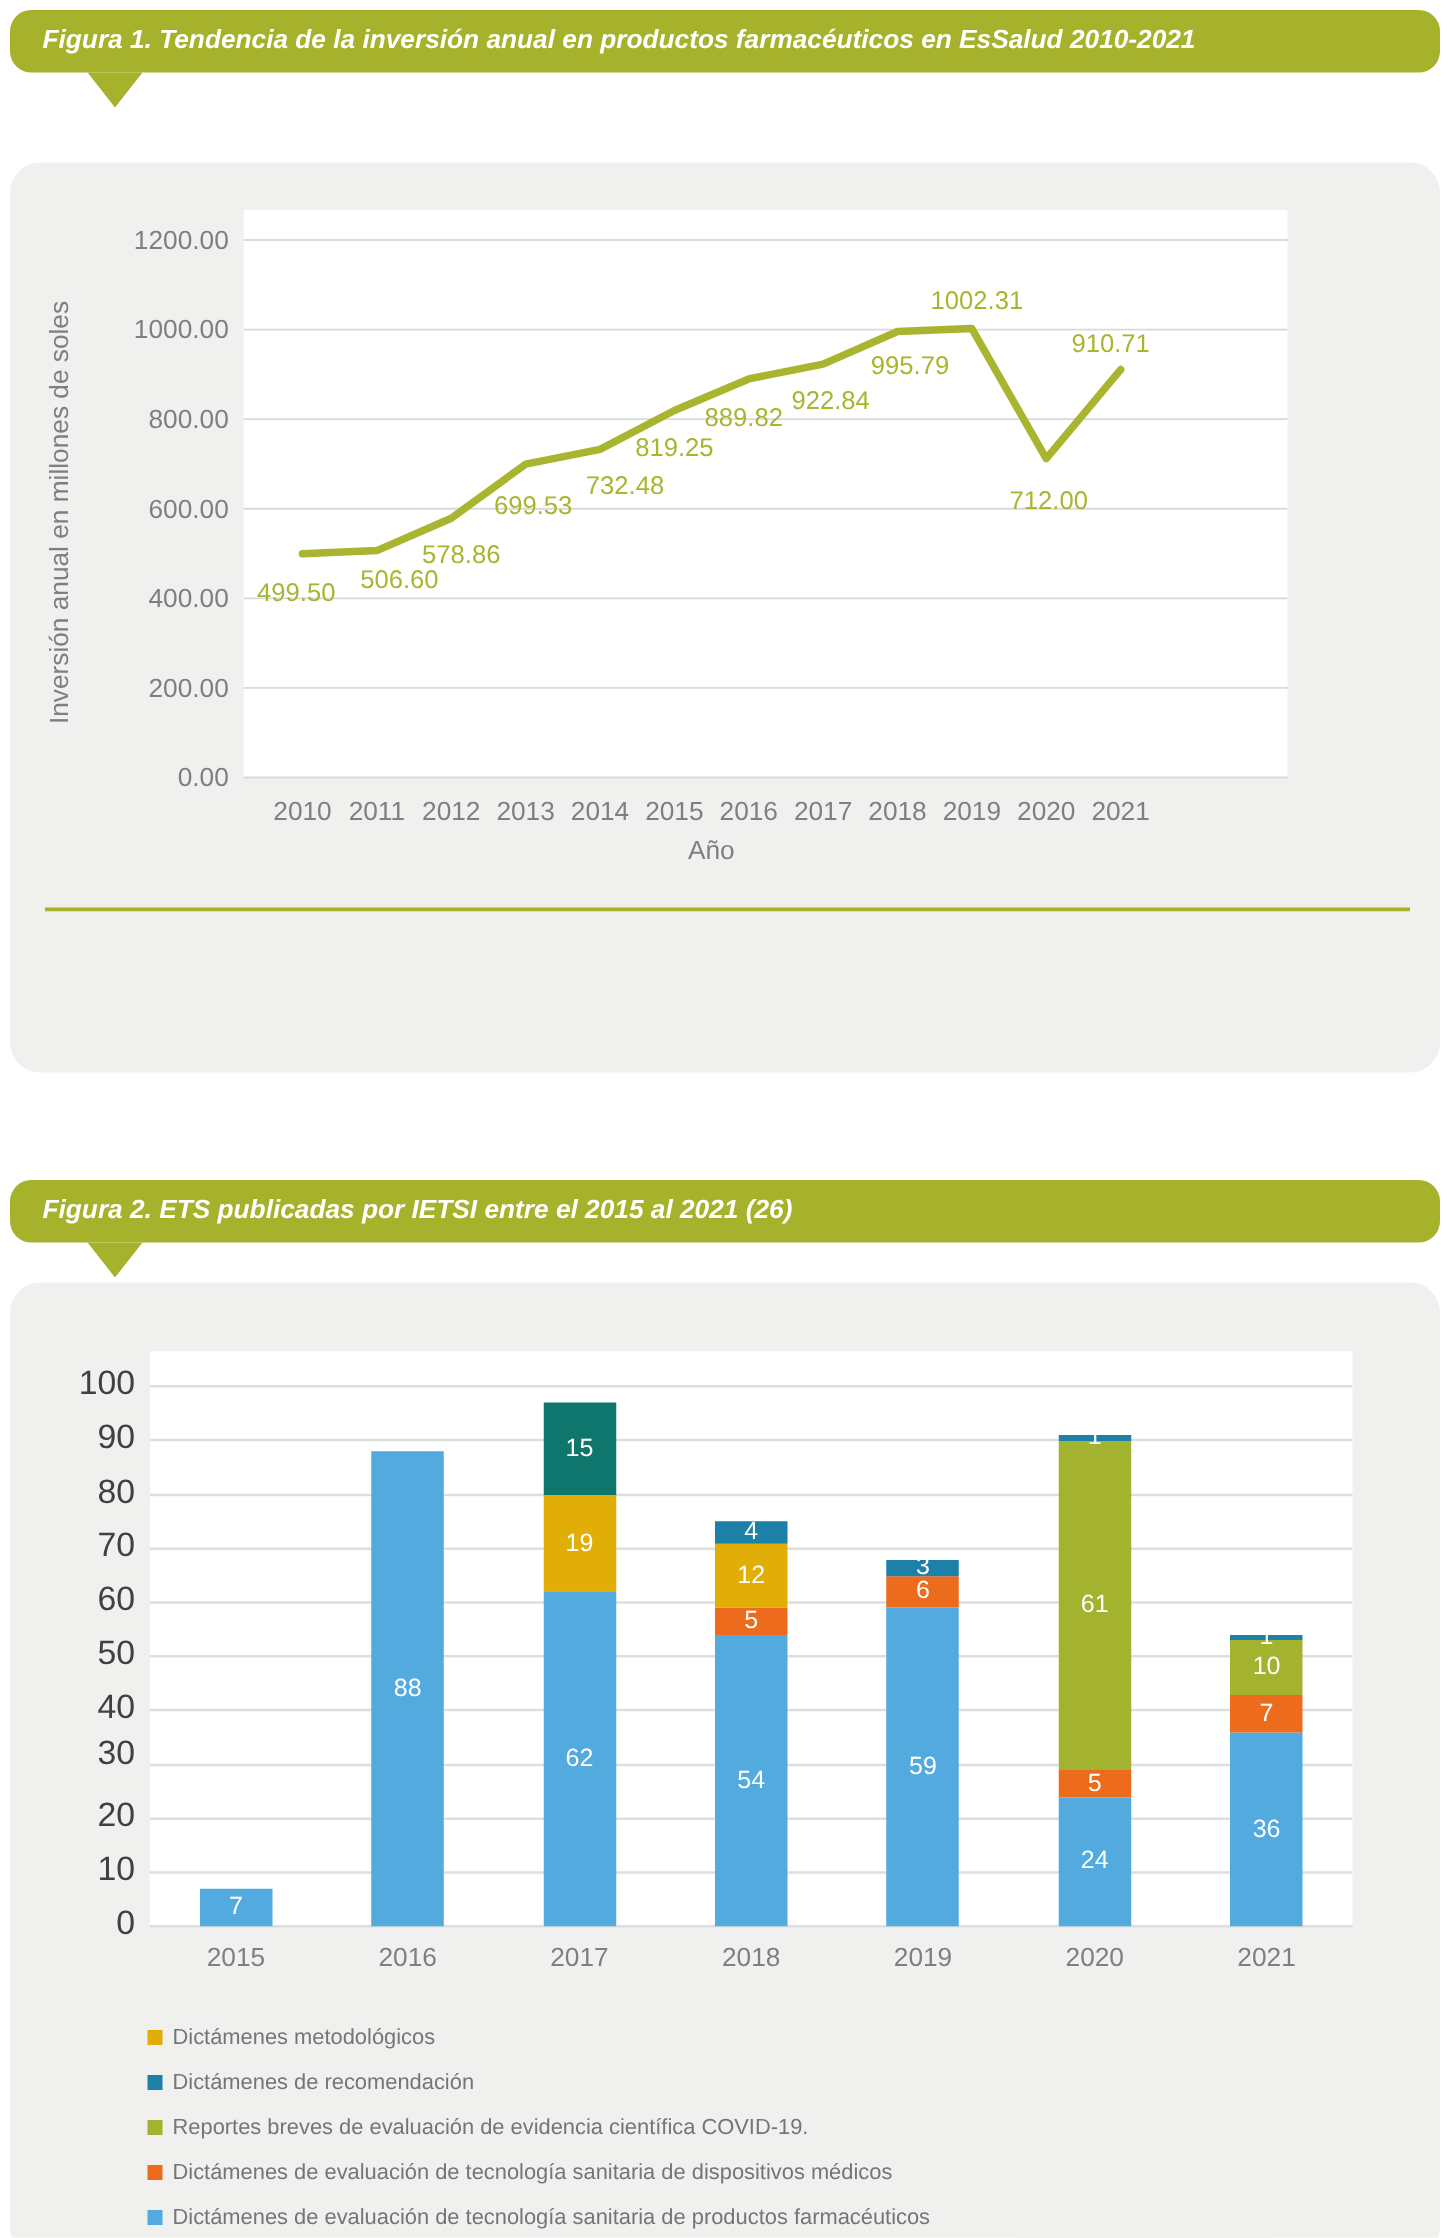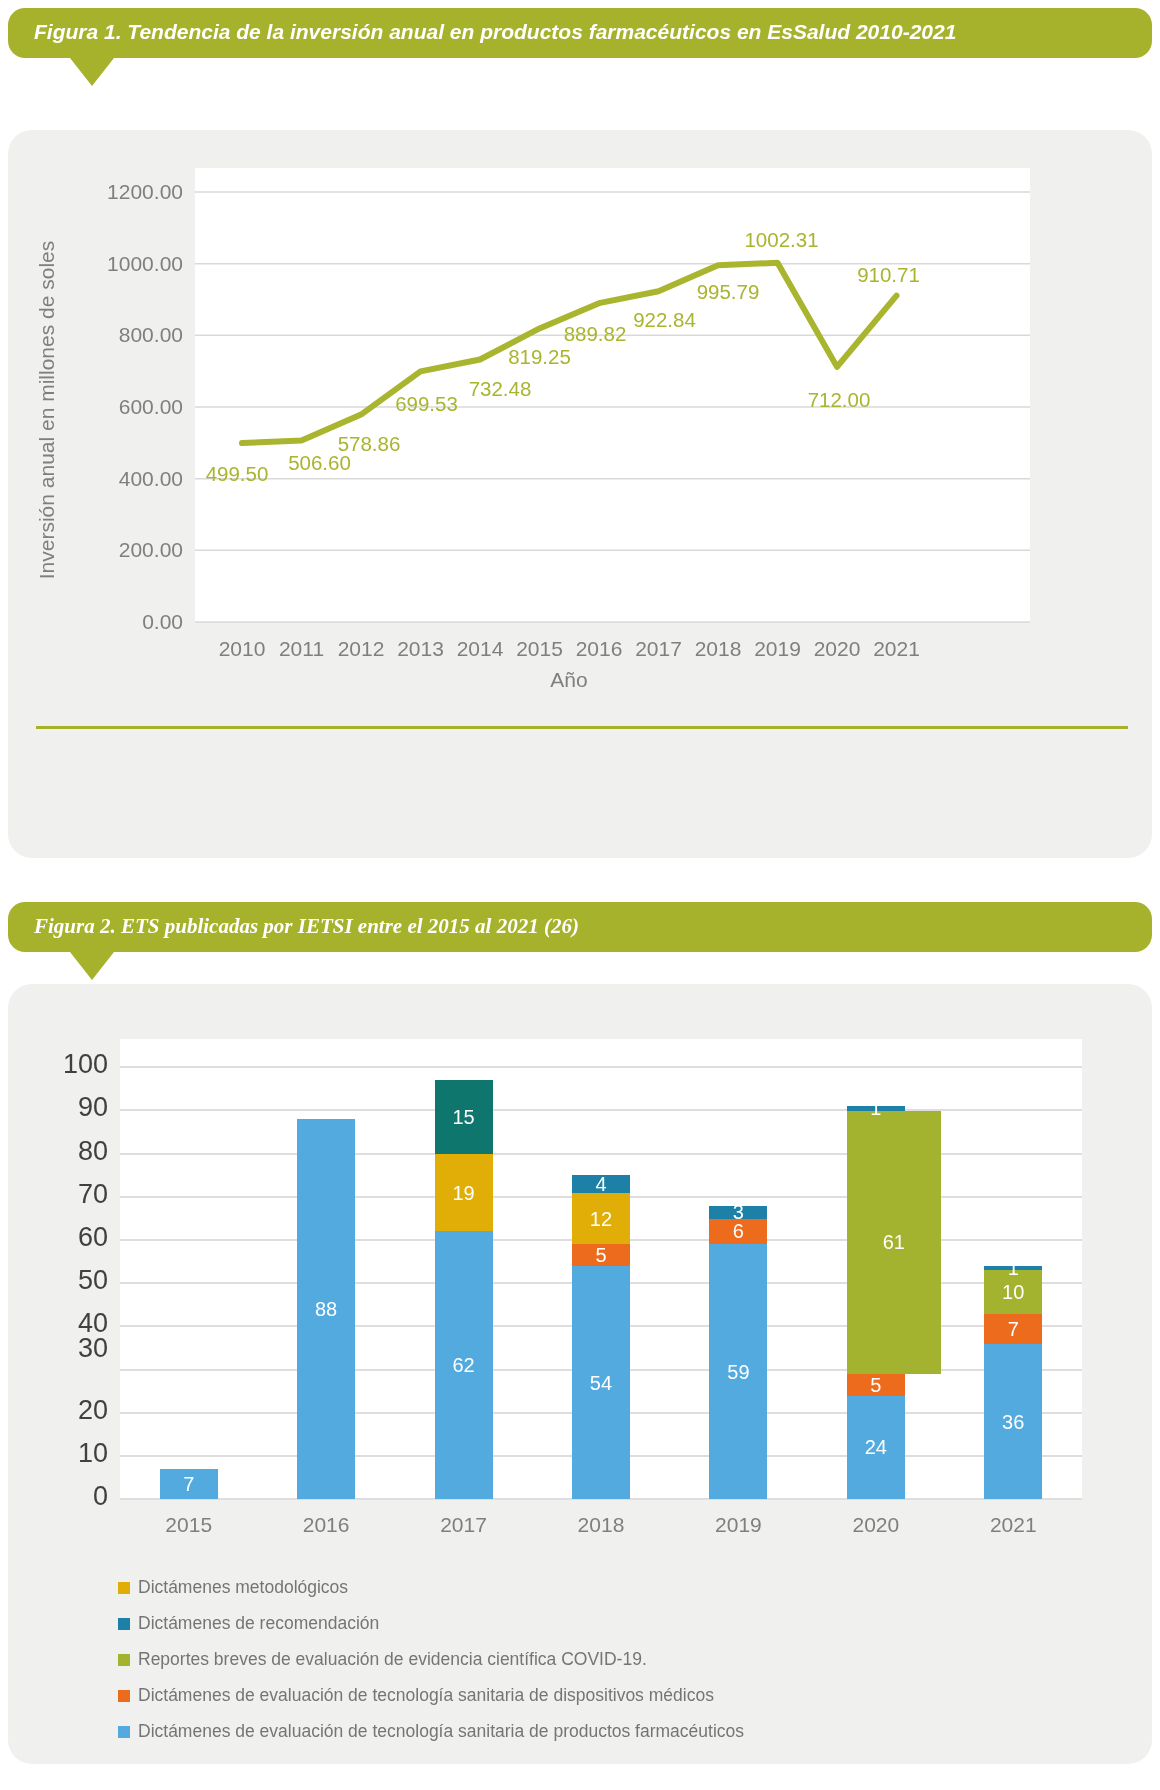--- a/index.html
+++ b/index.html
@@ -6,21 +6,21 @@
   body{
     width:1160px;height:1790px;background:#ffffff;
     font-family:"Liberation Sans", sans-serif;
     position:relative;overflow:hidden;
   }
   .banner{
     margin:8px 8px 0 8px;background:#a6b22c;border-radius:17px;
     padding:12px 26px 14px 26px;color:#ffffff;font-style:italic;
     font-weight:bold;font-size:21px;line-height:1.15;
   }
-  .banner2{margin-top:44px;font-family:Liberation Serif, serif;}
+  .banner2{margin-top:86px;}
   .tail{
     width:0;height:0;border-left:22px solid transparent;
     border-right:22px solid transparent;border-top:28px solid #a6b22c;
     margin-left:70px;
   }
   .panel{
     margin:4px 8px 0 8px;background:#f0f0ee;border-radius:24px;
     box-sizing:border-box;
   }
   .panel1{height:728px;padding:0 20px;}
@@ -118,21 +118,21 @@
 <div class="panel panel2">
   <div class="chart2-wrap">
     <div id="plot2" class="plot2">
         <div class="gridline2" style="bottom: -1px;"></div>
         <div class="ytick2" style="bottom: -13px;">0</div>
         <div class="gridline2" style="bottom: 42.2px;"></div>
         <div class="ytick2" style="bottom: 30.2px;">10</div>
         <div class="gridline2" style="bottom: 85.4px;"></div>
         <div class="ytick2" style="bottom: 73.4px;">20</div>
         <div class="gridline2" style="bottom: 128.6px;"></div>
-        <div class="ytick2" style="bottom: 135px; text-align: right;">30</div>
+        <div class="ytick2" style="bottom: 123px; text-align: right;">30</div>
         <div class="gridline2" style="bottom: 171.8px;"></div>
         <div class="ytick2" style="bottom: 159.8px;">40</div>
         <div class="gridline2" style="bottom: 215px;"></div>
         <div class="ytick2" style="bottom: 203px;">50</div>
         <div class="gridline2" style="bottom: 258.2px;"></div>
         <div class="ytick2" style="bottom: 246.2px;">60</div>
         <div class="gridline2" style="bottom: 301.4px;"></div>
         <div class="ytick2" style="bottom: 289.4px;">70</div>
         <div class="gridline2" style="bottom: 344.6px;"></div>
         <div class="ytick2" style="bottom: 332.6px;">80</div>
@@ -187,21 +187,21 @@
               <span>3</span>
             </div>
           </div>
           <div class="bar">
             <div class="seg" style="height: 103.68px; background: rgb(82, 170, 223);">
               <span>24</span>
             </div>
             <div class="seg" style="height: 21.6px; background: rgb(236, 107, 29);">
               <span>5</span>
             </div>
-            <div class="seg" style="height: 263.52px; background: rgb(164, 179, 47); padding-left: 36px;">
+            <div class="seg" style="height: 263.52px; background: rgb(164, 179, 47);">
               <span>61</span>
             </div>
             <div class="seg" style="height: 4.32px; background: rgb(28, 128, 167);">
               <span>1</span>
             </div>
           </div>
           <div class="bar">
             <div class="seg" style="height: 155.52px; background: rgb(82, 170, 223);">
               <span>36</span>
             </div>

